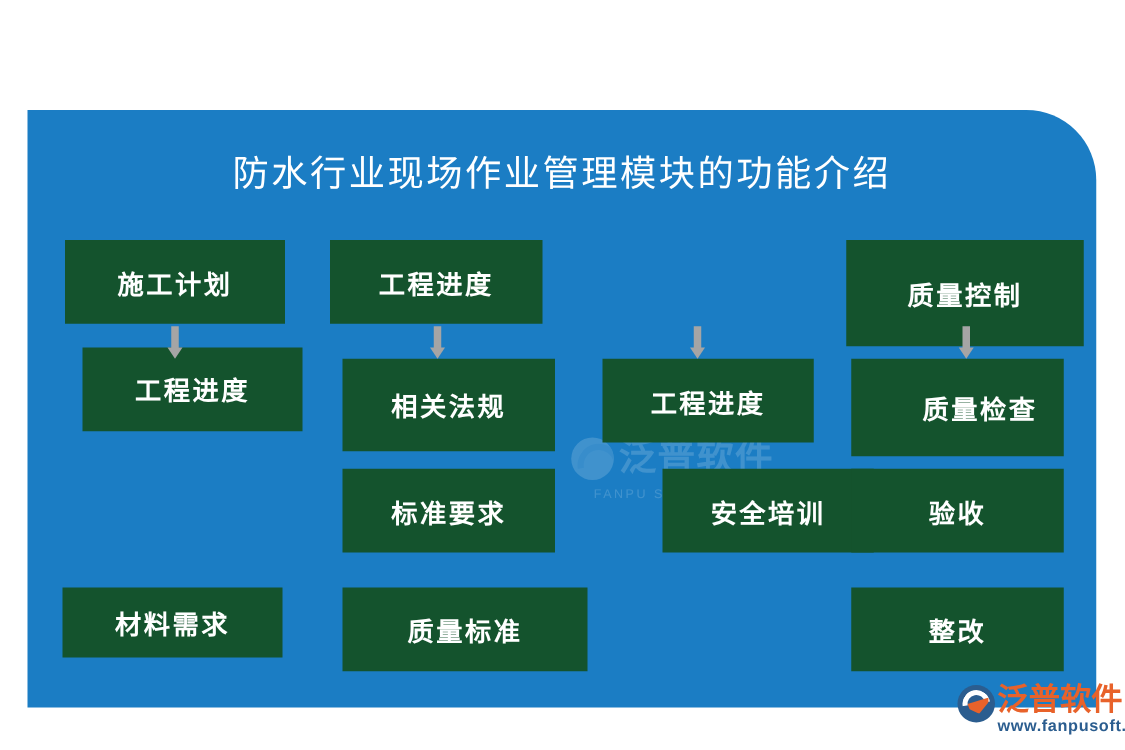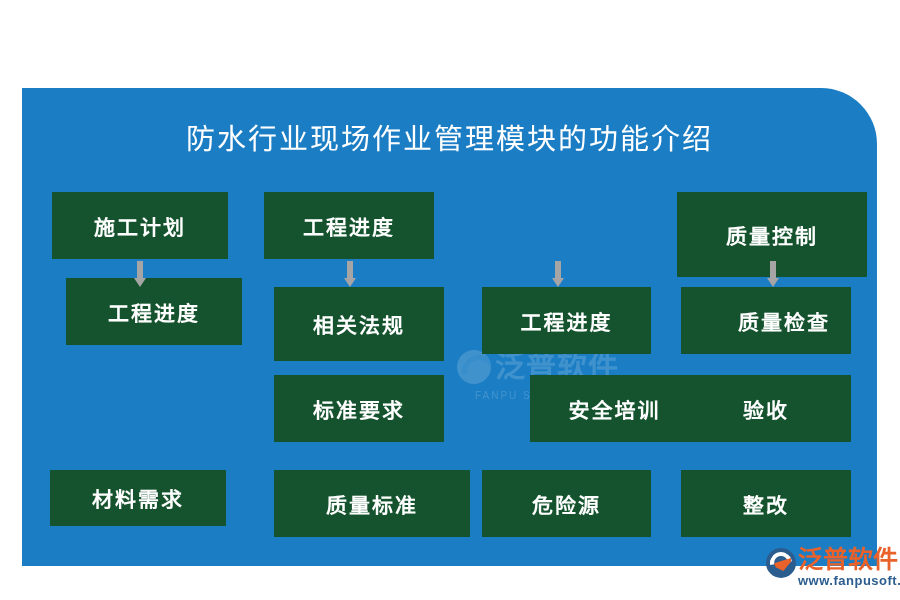--- a/index.html
+++ b/index.html
@@ -251,29 +251,28 @@
         <div class="head"></div>
       </div>
       <div class="arrow" style="left:745px; top:173px; height:28px;">
         <div class="shaft"></div>
         <div class="head"></div>
       </div>
 
       <div class="cell" style="left:44px;  top:190px; width:176px; height:67px;font-family:Liberation Mono, monospace;">工程进度</div>
       <div class="cell" style="left:252px; top:199px; width:170px; height:74px;">相关法规</div>
       <div class="cell" style="left:460px; top:199px; width:169px; height:67px;">工程进度</div>
-      <div class="cell" style="left:659px; top:199px; width:170px; height:67px;padding-left:36px;">质量检查</div>
+      <div class="cell" style="left:659px; top:199px; width:170px; height:78px;padding-left:36px;">质量检查</div>
 
       <div class="cell" style="left:252px; top:287px; width:170px; height:67px;">标准要求</div>
       <div class="cell" style="left:460px; top:287px; width:169px; height:67px;margin-left:48px;">安全培训</div>
       <div class="cell" style="left:659px; top:287px; width:170px; height:67px;">验收</div>
 
       <div class="cell" style="left:28px;  top:382px; width:176px; height:56px;">材料需求</div>
       <div class="cell" style="left:252px; top:382px; width:196px; height:67px;">质量标准</div>
-      <div class="cell" style="left:460px; top:382px; width:169px; height:67px;">危险源</div>
       <div class="cell" style="left:659px; top:382px; width:170px; height:67px;">整改</div>
 
     </div>
   </div>
 
   <div class="brand">
     <div class="brand-mark">
       <div class="ring"></div>
       <div class="swoosh"></div>
     </div>

